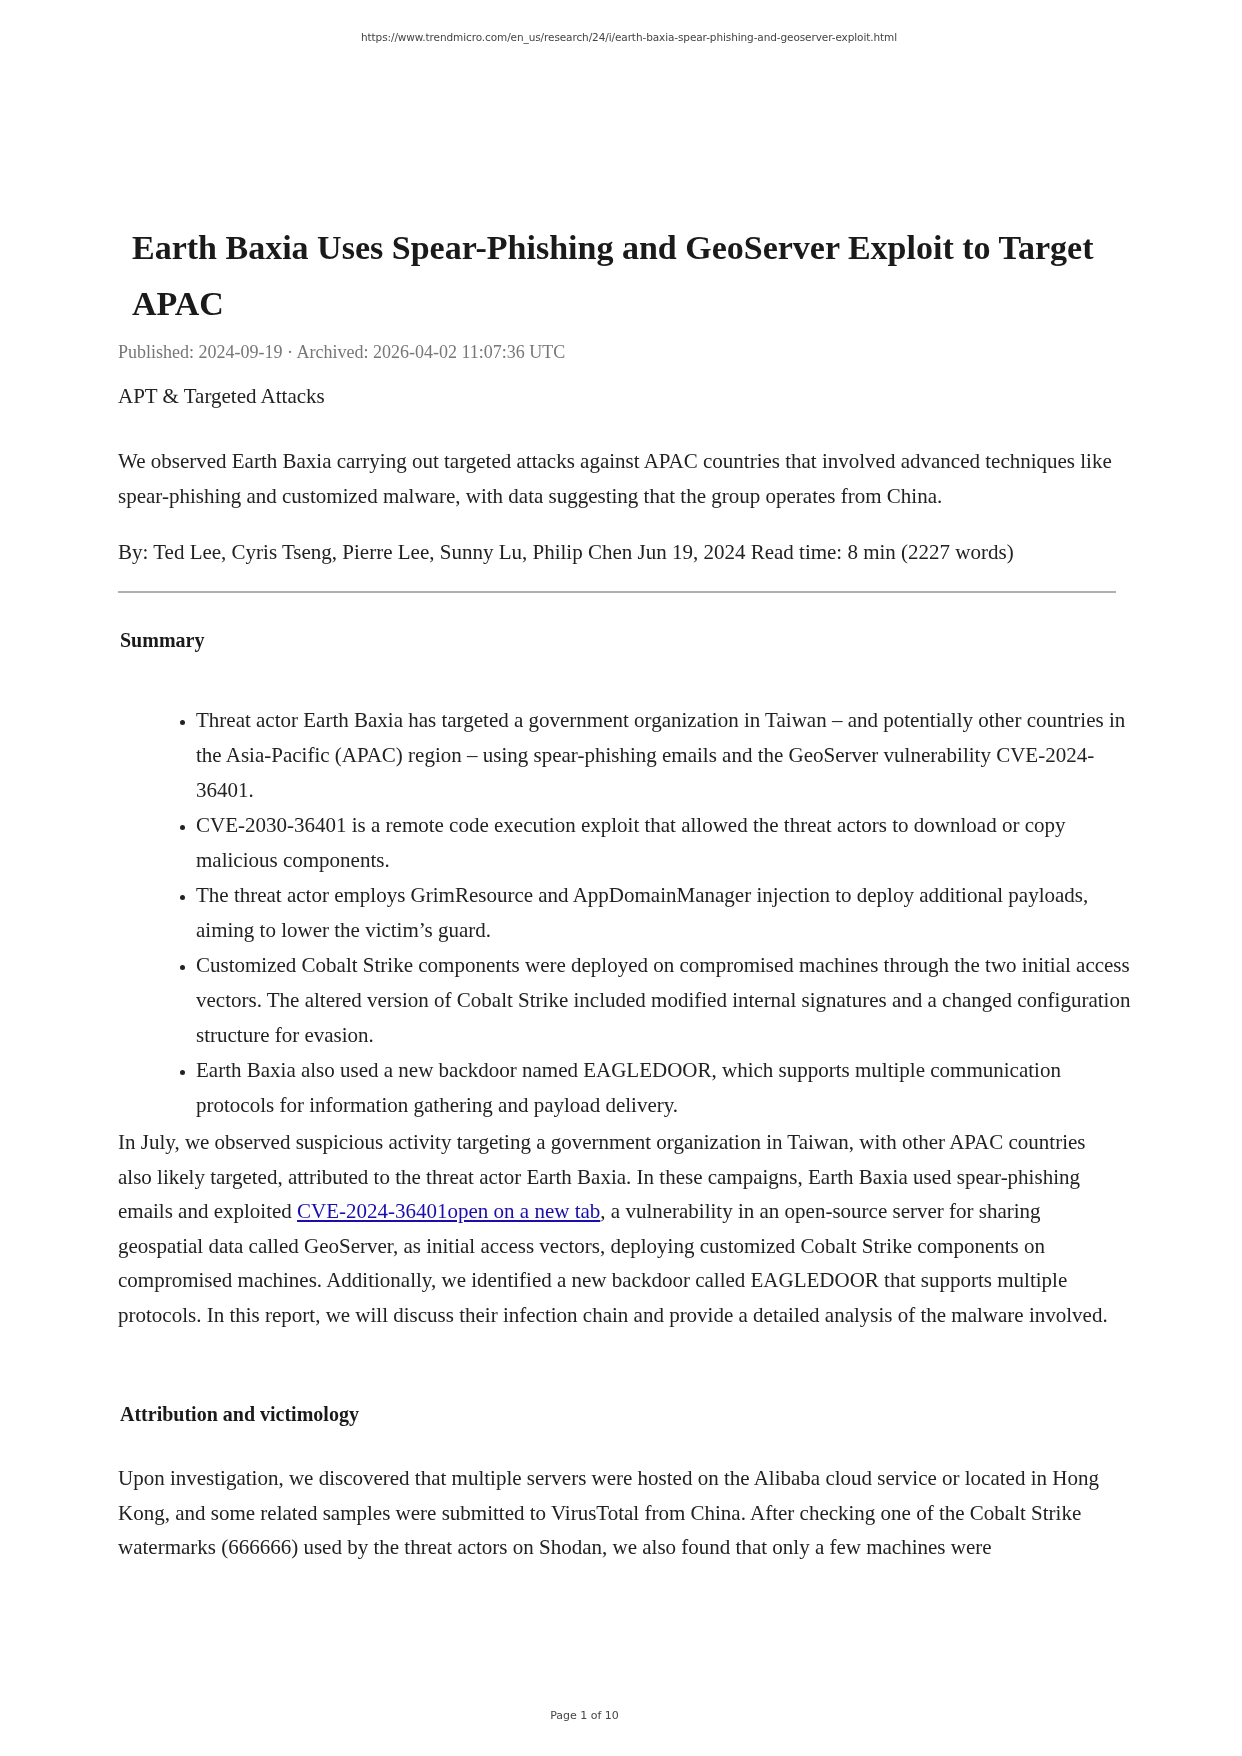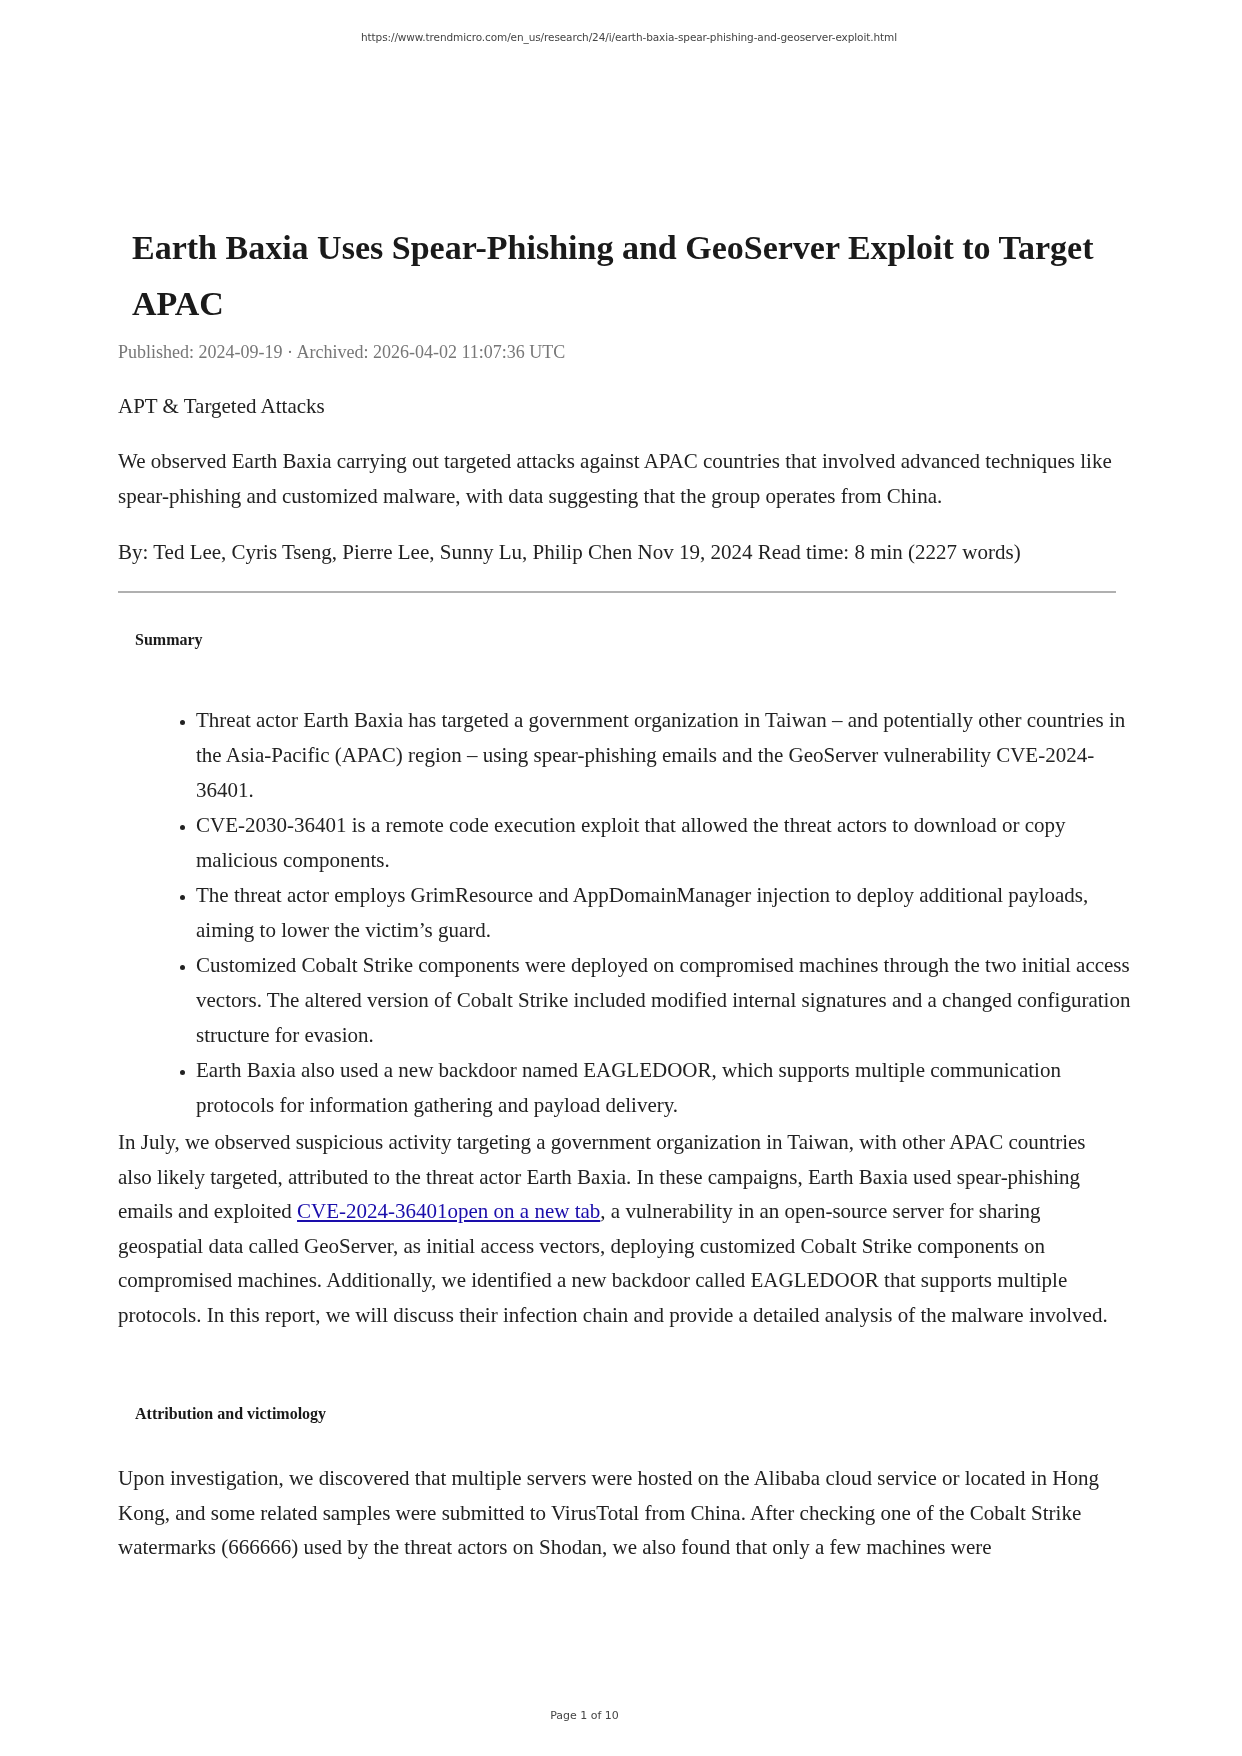--- a/index.html
+++ b/index.html
@@ -46,21 +46,21 @@
     .meta {
       position: absolute;
       top: 340px;
       left: 0;
       font-size: 18px;
       color: #777777;
       line-height: 24px;
     }
     .category {
       position: absolute;
-      top: 393px;
+      top: 383px;
       left: 0;
       font-size: 21px;
       color: #222222;
       line-height: 26px;
     }
     .lede {
       position: absolute;
       top: 444px;
       left: 0;
       width: 998px;
@@ -84,23 +84,23 @@
       top: 591px;
       left: 0;
       width: 998px;
       height: 0;
       border: 0;
       border-top: 2px solid #b0b0b0;
       margin: 0;
     }
     .section-heading {
       position: absolute;
-      left: 17px;
+      left: 2px;
       margin: 0;
-      font-size: 16px;
+      font-size: 20px;
       font-weight: bold;
       line-height: 28px;
       color: #1a1a1a;
     }
     .h-summary { top: 626px; }
     .h-attrib { top: 1400px; }
     .bullets {
       position: absolute;
       top: 687px;
       left: 0;
@@ -153,21 +153,21 @@
 
 <main class="content">
   <h1 class="title">Earth Baxia Uses Spear-Phishing and GeoServer Exploit to Target APAC</h1>
 
   <div class="meta">Published: 2024-09-19 · Archived: 2026-04-02 11:07:36 UTC</div>
 
   <div class="category">APT &amp; Targeted Attacks</div>
 
   <p class="lede">We observed Earth Baxia carrying out targeted attacks against APAC countries that involved advanced techniques like spear-phishing and customized malware, with data suggesting that the group operates from China.</p>
 
-  <p class="byline">By: Ted Lee, Cyris Tseng, Pierre Lee, Sunny Lu, Philip Chen Nov 19, 2024 Read time: 8 min (2227 words)</p>
+  <p class="byline">By: Ted Lee, Cyris Tseng, Pierre Lee, Sunny Lu, Philip Chen Jun 19, 2024 Read time: 8 min (2227 words)</p>
 
   <hr class="divider">
 
   <h2 class="section-heading h-summary">Summary</h2>
 
   <ul class="bullets">
     <li>Threat actor Earth Baxia has targeted a government organization in Taiwan – and potentially other countries in the Asia-Pacific (APAC) region – using spear-phishing emails and the GeoServer vulnerability CVE-2024-36401.</li>
     <li>CVE-2030-36401 is a remote code execution exploit that allowed the threat actors to download or copy malicious components.</li>
     <li>The threat actor employs GrimResource and AppDomainManager injection to deploy additional payloads, aiming to lower the victim’s guard.</li>
     <li>Customized Cobalt Strike components were deployed on compromised machines through the two initial access vectors. The altered version of Cobalt Strike included modified internal signatures and a changed configuration structure for evasion.</li>

